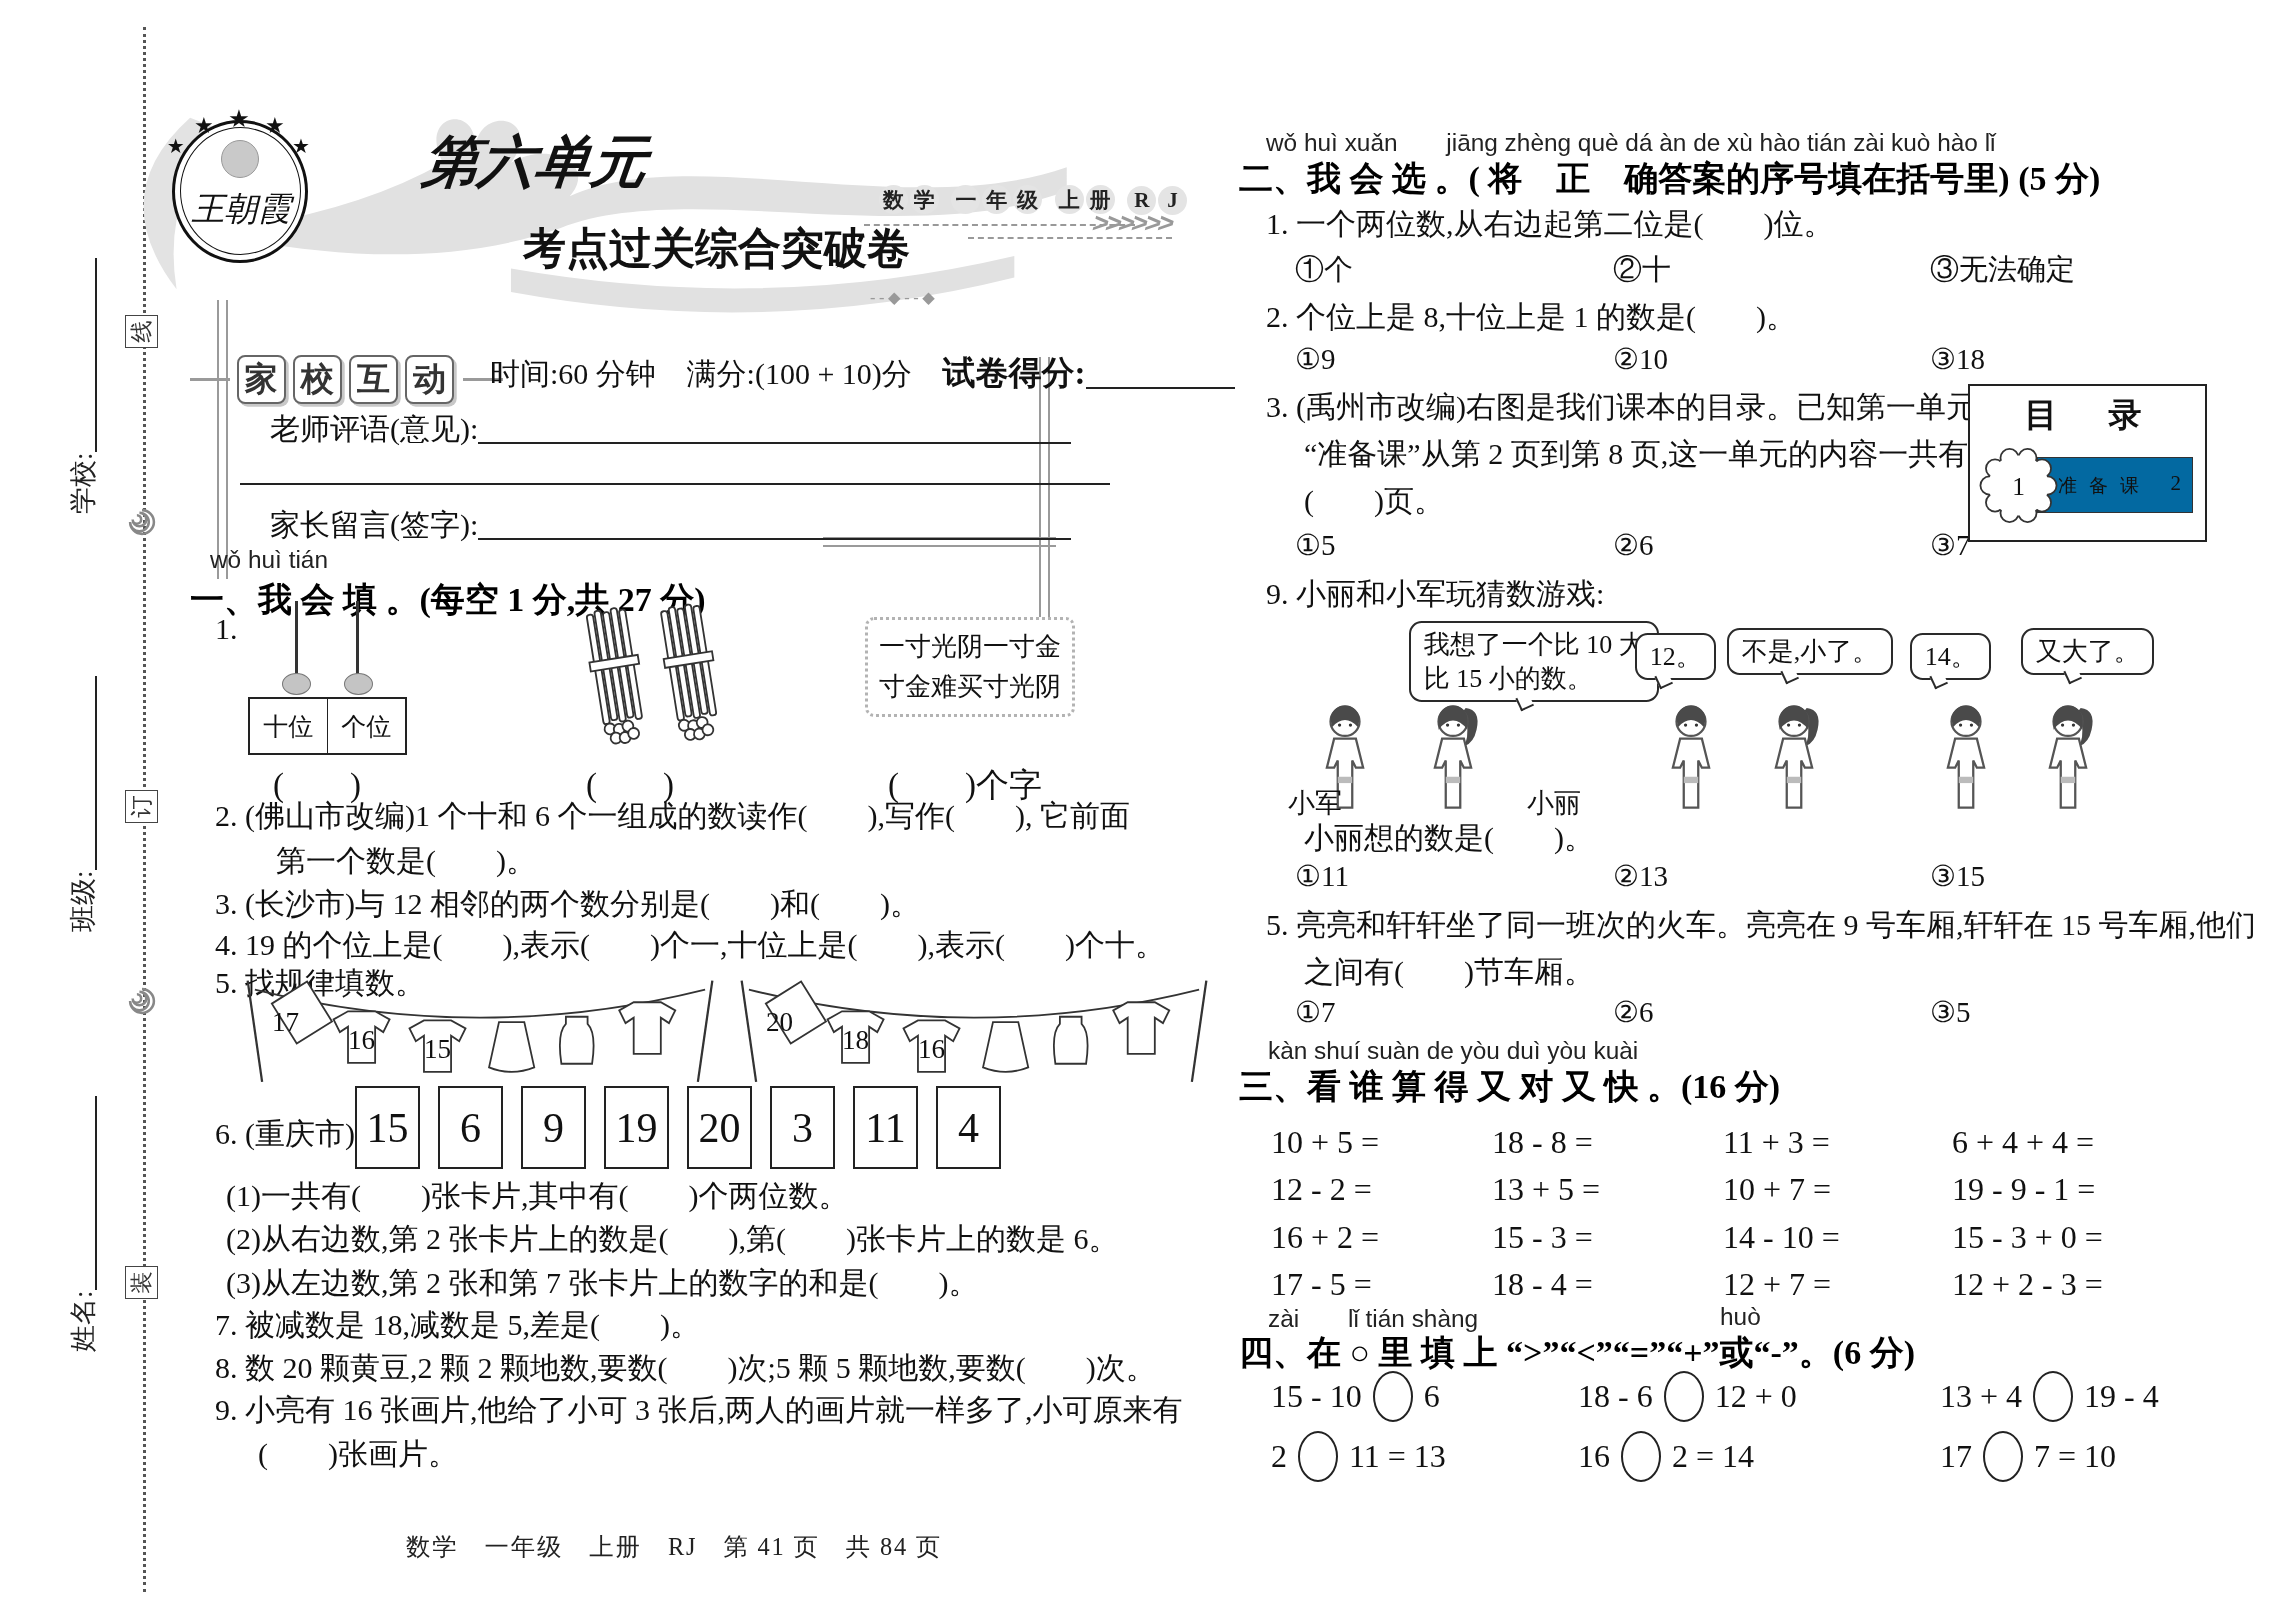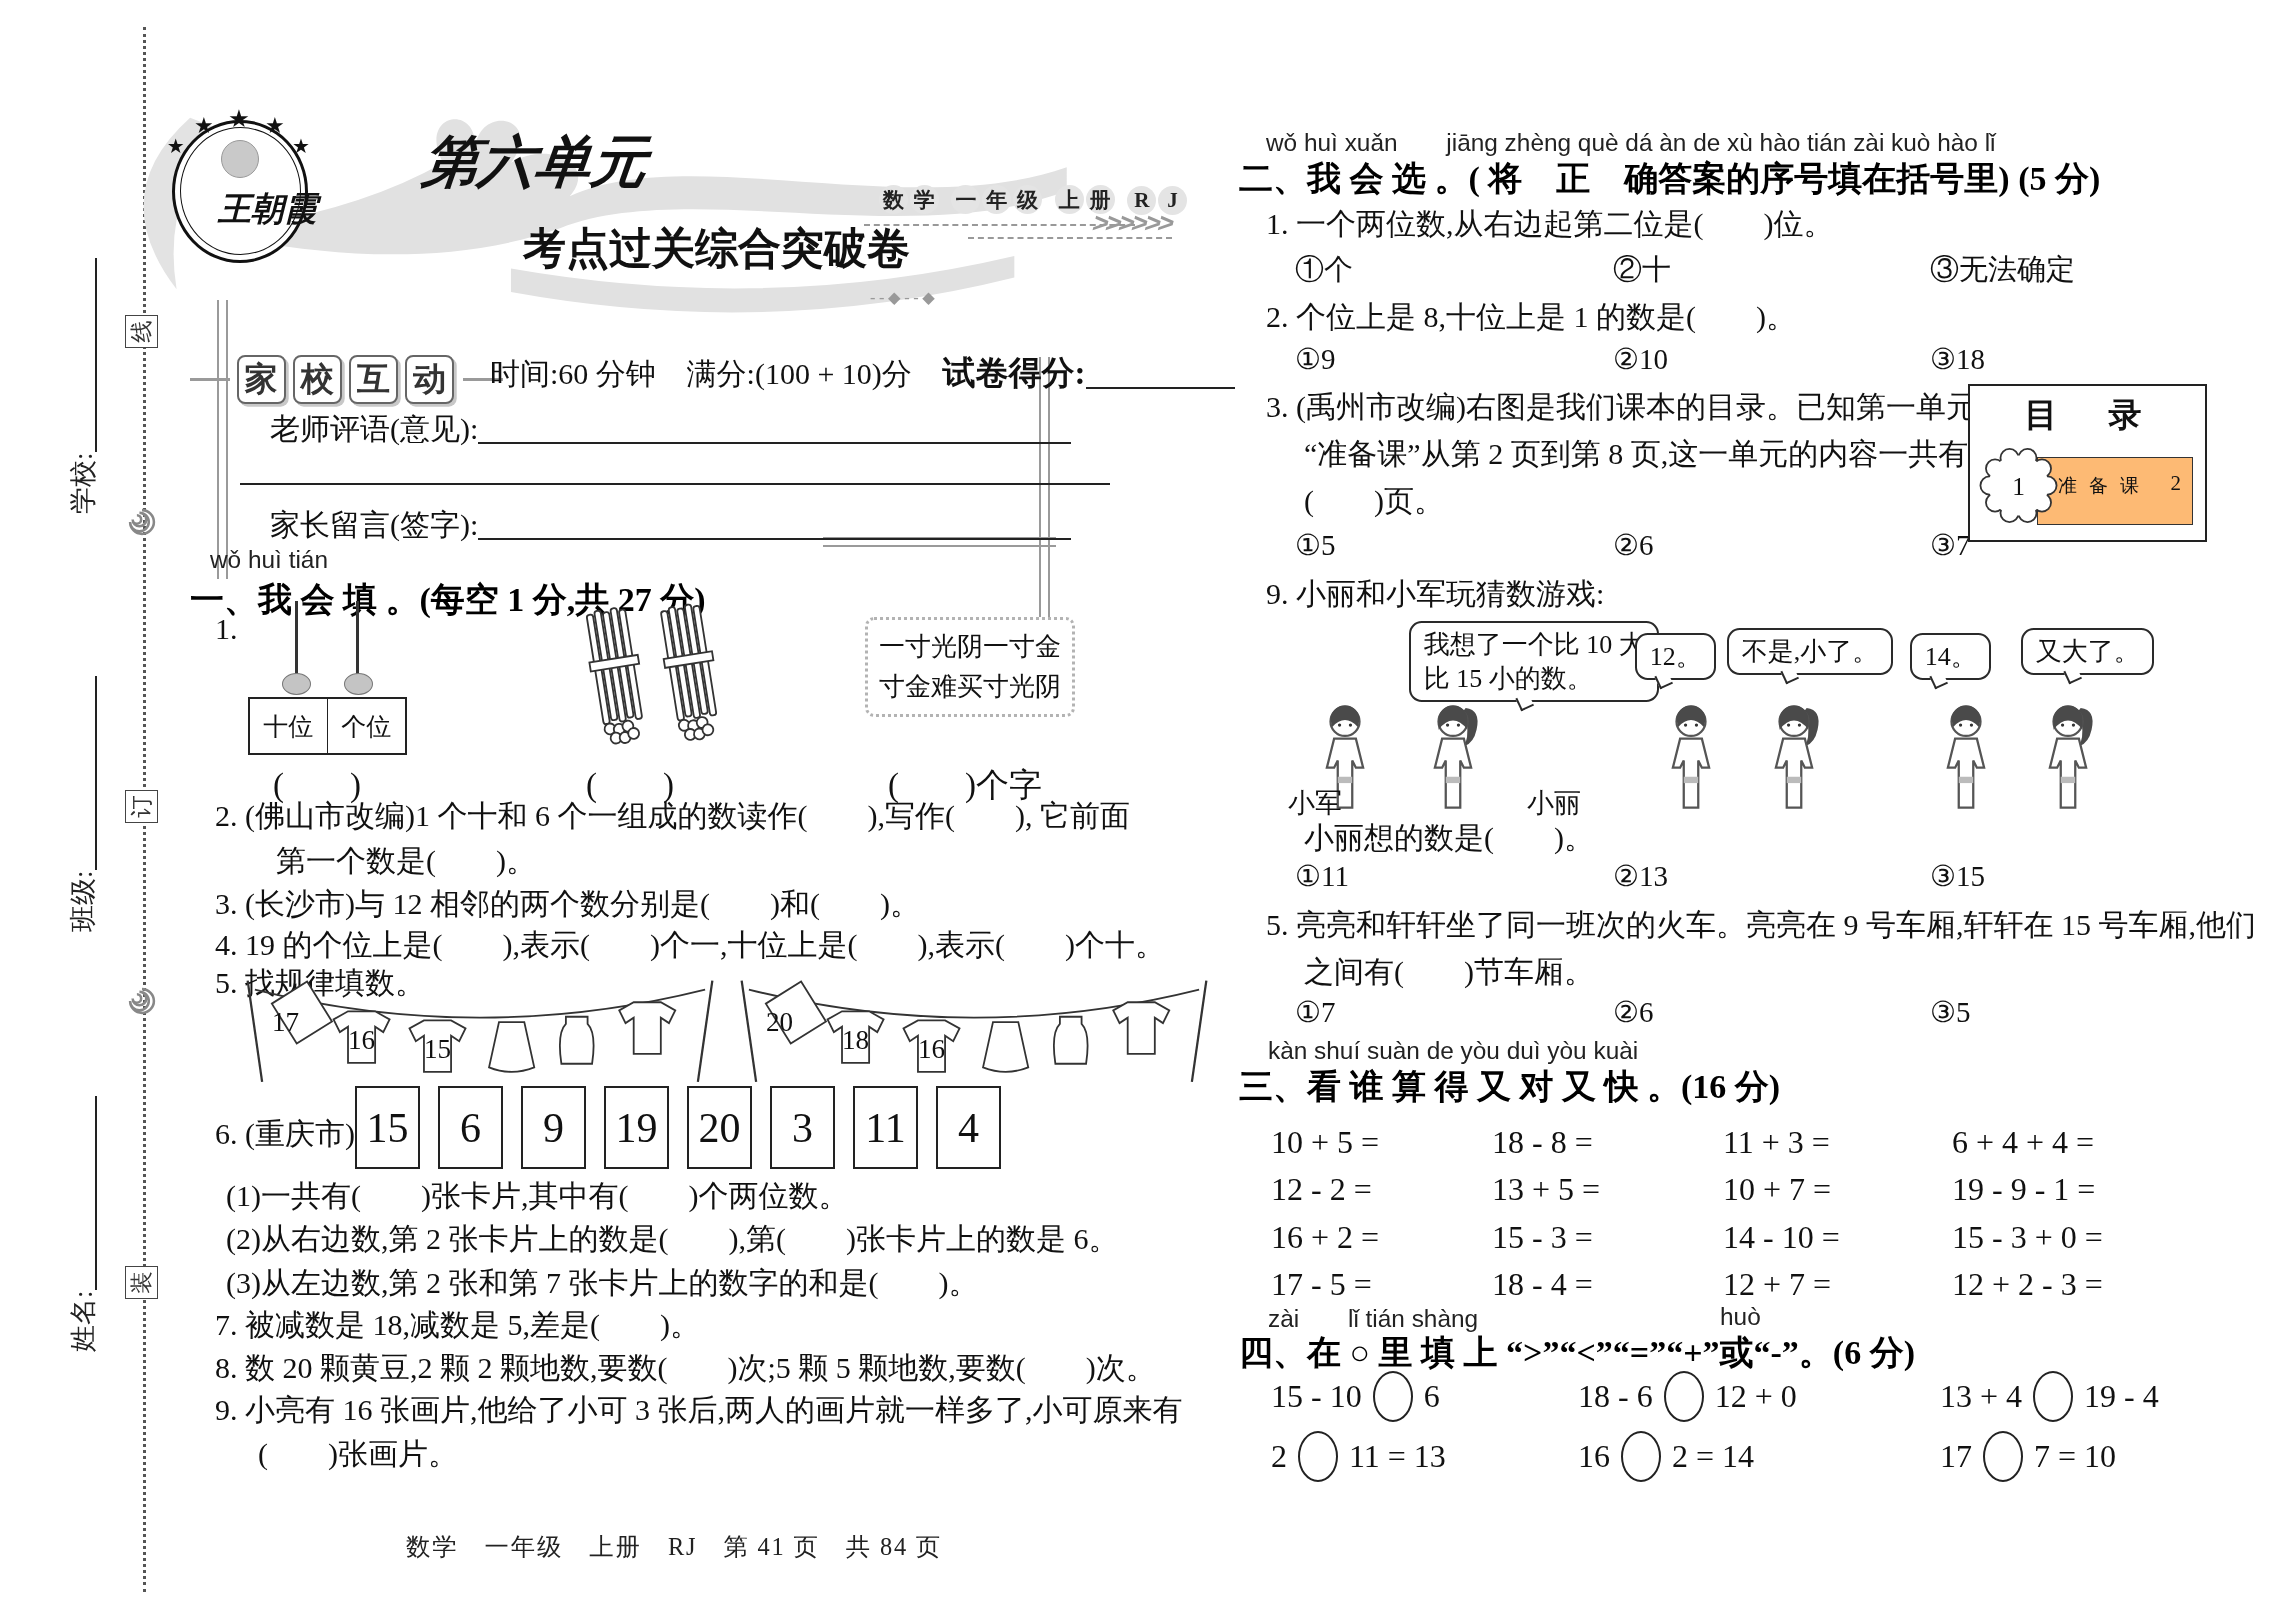--- a/index.html
+++ b/index.html
@@ -114,21 +114,21 @@
 
     <div class="abs" style="left:-25px;top:100px;width:152px;height:165px">
       <div class="abs" style="left:7.2px;top:20px;width:136px;height:143px;border:3.6px solid #111;border-radius:50%;background:#fff"></div>
       <div class="abs" style="left:14.5px;top:27px;width:121px;height:128px;border:1.8px solid #111;border-radius:50%"></div>
       <span class="abs" style="left:1.8px;top:34px;font-size:20px">★</span>
       <span class="abs" style="left:29px;top:12.7px;font-size:22px">★</span>
       <span class="abs" style="left:63px;top:3.6px;font-size:24.4px">★</span>
       <span class="abs" style="left:100px;top:12.7px;font-size:22px">★</span>
       <span class="abs" style="left:127px;top:34px;font-size:20px">★</span>
       <div class="abs" style="left:56px;top:40px;width:38px;height:38px;border-radius:50%;background:#c9c9c9;border:1.8px solid #999"></div>
-      <div class="abs" style="left:0;top:87px;width:152px;text-align:right;font-size:33px;font-weight:bold;font-style:italic">王朝霞</div>
+      <div class="abs" style="left:0;top:87px;width:152px;text-align:center;font-size:33px;font-weight:normal;font-style:italic">王朝霞</div>
     </div>
 
     <div class="abs" style="left:233px;top:125px;font-size:56px;font-weight:bold;font-style:italic;transform:skewX(-6deg);white-space:nowrap">第六单元</div>
     <div class="abs" style="left:333px;top:220px;font-size:43px;font-weight:bold;white-space:nowrap">考点过关综合突破卷</div>
     <div class="abs" style="left:680px;top:288px;color:#999;font-size:16.3px;letter-spacing:3.6px">--◆--◆</div>
 
     <div class="abs" style="left:689px;top:185px;white-space:nowrap">
       <span class="badge-ch">数</span><span class="badge-ch" style="margin-right:12.7px">学</span><span class="badge-ch">一</span><span class="badge-ch">年</span><span class="badge-ch" style="margin-right:12.7px">级</span><span class="badge-ch">上</span><span class="badge-ch" style="margin-right:12.7px">册</span><span class="badge-ch">R</span><span class="badge-ch">J</span>
     </div>
     <div class="dashedline" style="left:674px;top:224px;width:271px"></div>
@@ -300,21 +300,21 @@
 
     <div class="abs txt" style="left:27px;top:387px">3. (禹州市改编)右图是我们课本的目录。已知第一单元</div>
     <div class="abs txt" style="left:65px;top:434px">“准备课”从第 2 页到第 8 页,这一单元的内容一共有</div>
     <div class="abs txt" style="left:65px;top:481px">(　　)页。</div>
     <span class="abs opt" style="left:56px;top:528px">①5</span>
     <span class="abs opt" style="left:374px;top:528px">②6</span>
     <span class="abs opt" style="left:691px;top:528px">③7</span>
 
     <div class="catbox" style="left:729px;top:384px;width:239px;height:158px">
       <div style="text-align:center;font-size:33px;font-weight:bold;margin-top:7.2px;letter-spacing:9px">目　录</div>
-      <div class="abs" style="left:67px;top:71px;width:156px;height:68px;border:1.8px solid #333;background:#fdba74">
+      <div class="abs" style="left:67px;top:71px;width:156px;height:56px;border:1.8px solid #333;background:#0369a1">
         <span class="abs" style="left:20px;top:14.5px;font-size:19px;letter-spacing:3.6px">准 备 课</span>
         <span class="abs" style="right:11px;top:12.7px;font-size:21px">2</span>
       </div>
       <svg class="abs" style="left:5.4px;top:56px" width="87" height="87" viewBox="0 0 96 96">
         <g fill="#fff" stroke="#333" stroke-width="2">
           <circle cx="80" cy="48" r="10"></circle>
             <circle cx="73.9" cy="66.8" r="10"></circle>
             <circle cx="57.9" cy="78.4" r="10"></circle>
           <circle cx="38.1" cy="78.4" r="10"></circle>
             <circle cx="22.1" cy="66.8" r="10"></circle>

